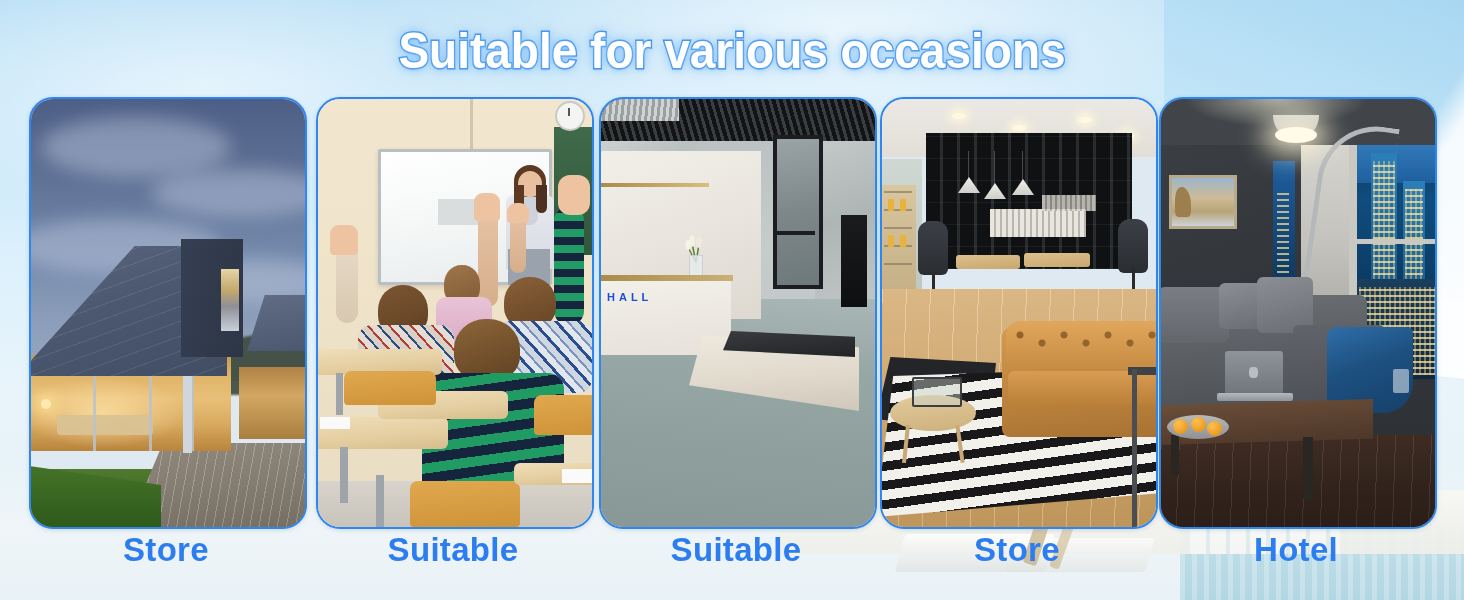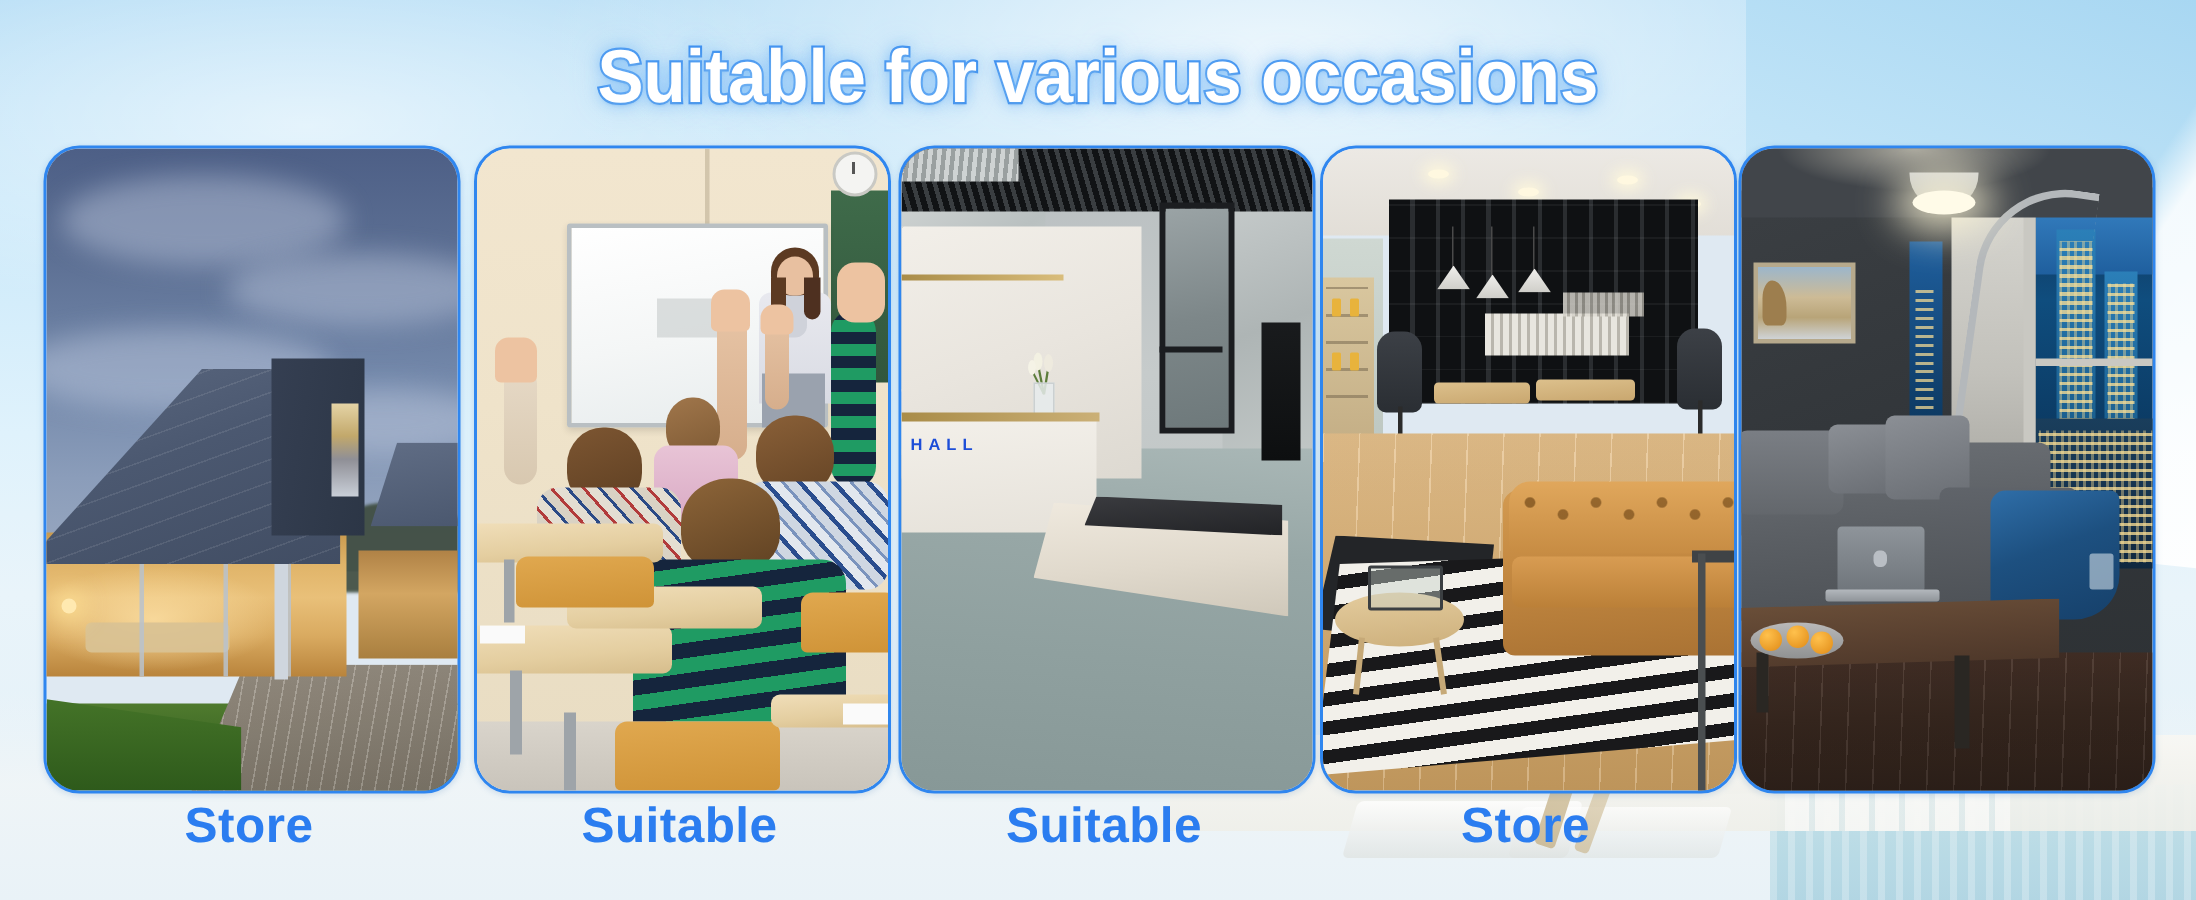--- a/index.html
+++ b/index.html
@@ -600,15 +600,16 @@
         <div class="ht-table-leg2"></div>
         <div class="ht-laptop"></div>
         <div class="ht-laptop-logo"></div>
         <div class="ht-laptop-base"></div>
         <div class="ht-fruit"></div>
         <div class="ht-orange" style="left:12px;top:320px;"></div>
         <div class="ht-orange" style="left:30px;top:318px;"></div>
         <div class="ht-orange" style="left:46px;top:322px;"></div>
       </div>
     </div>
+    <div class="caption p5">Hotel</div>
 
   </div>
 </div>
 
 </body></html>

